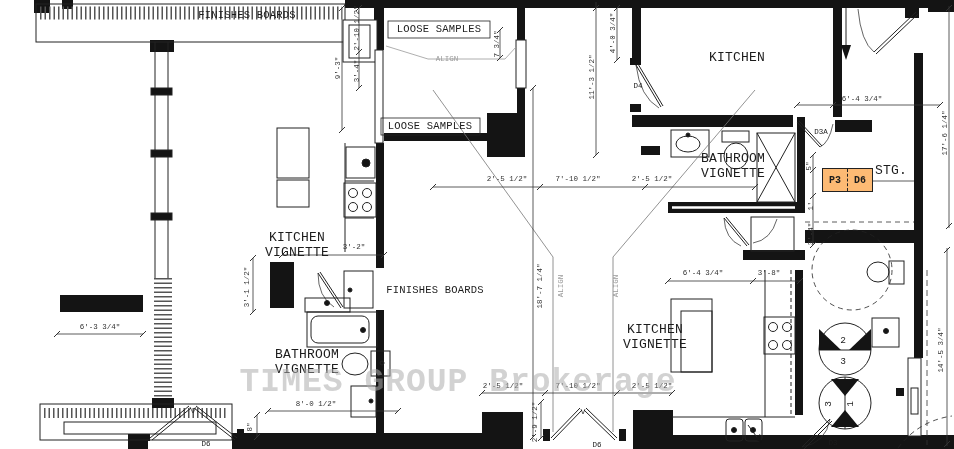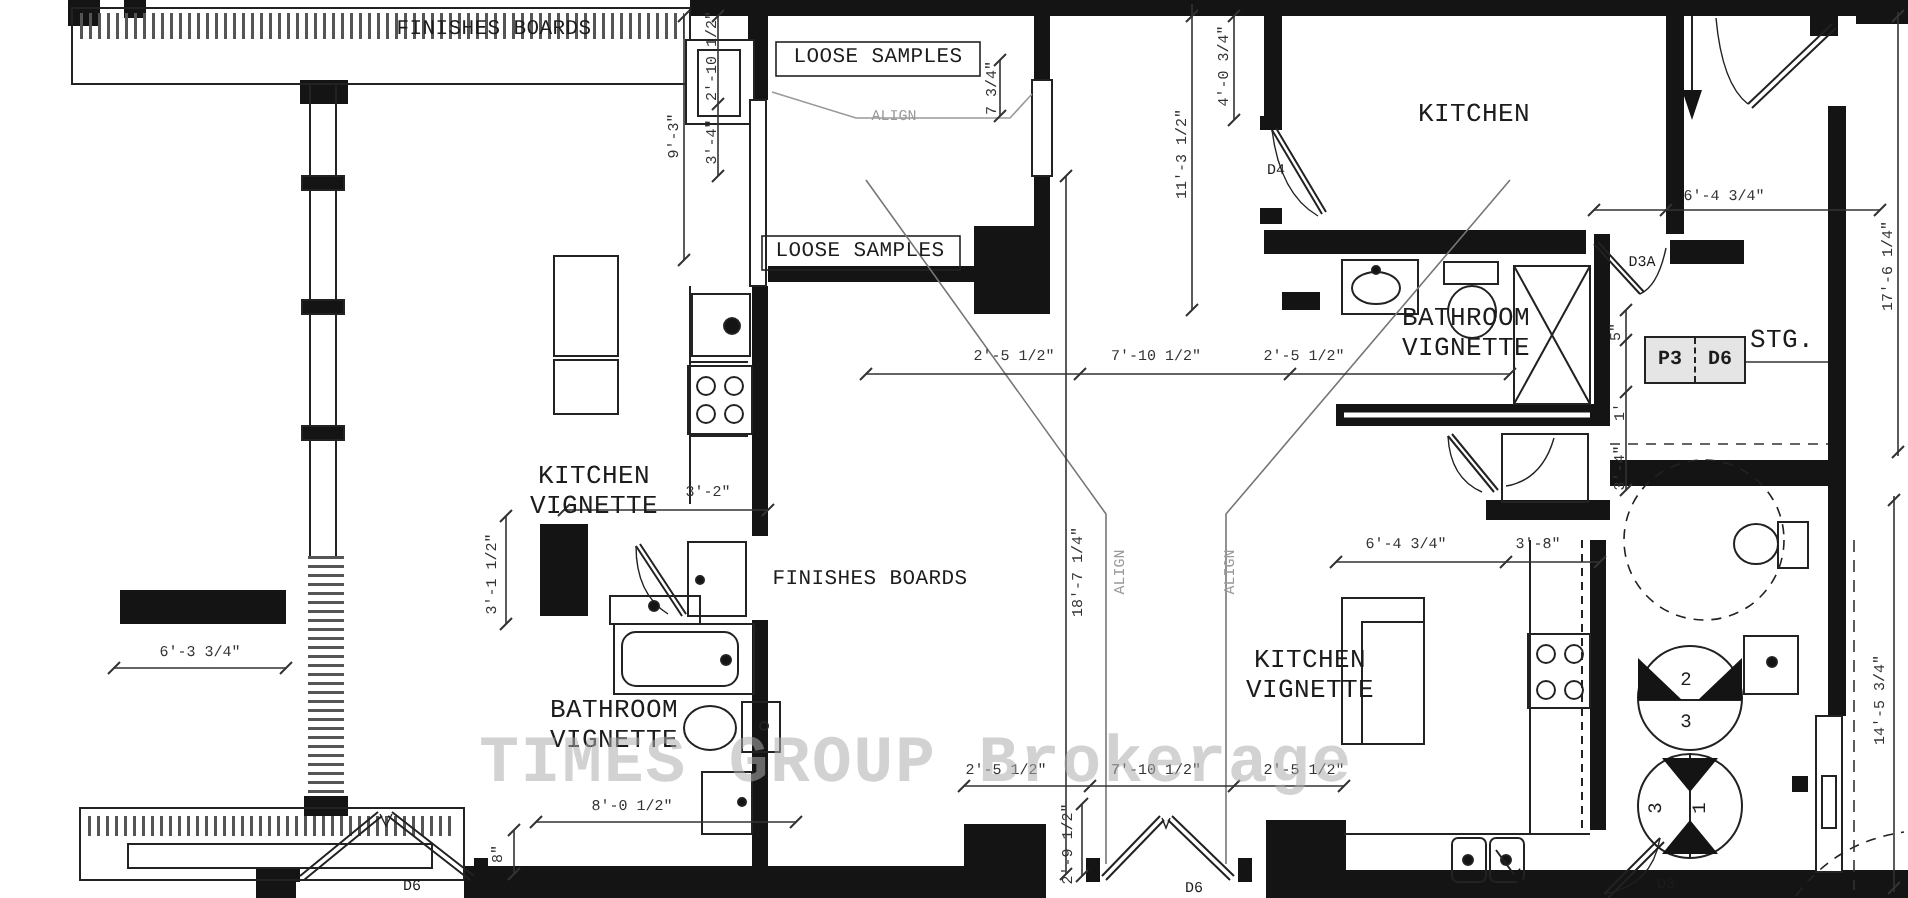--- a/index.html
+++ b/index.html
@@ -11,21 +11,21 @@
   .rot{transform:translate(-50%,-50%) rotate(-90deg)}
   .sm{font-size:10.5px;letter-spacing:.2px}
   .room{font-size:13px;letter-spacing:.2px}
   .tag{font-size:7.5px}
   .dim{font-size:7.5px;color:#333;white-space:nowrap}
   .gray{color:#9a9a9a}
   .num{font-size:9.5px}
   .wm{position:absolute;transform:translate(-50%,-50%);font-size:33px;font-weight:700;
       color:rgba(173,173,173,.55);letter-spacing:1px;white-space:nowrap}
   .p3box{position:absolute;display:flex;align-items:stretch;border:1.3px solid #222;
-         background:#e5e5e5;font-size:10px;font-weight:700;color:#1c1c1c}
+         background:#fdba74;font-size:10px;font-weight:700;color:#1c1c1c}
   .p3box span{display:flex;align-items:center;justify-content:center;width:24px;height:22px}
   .p3box span + span{border-left:1.3px dashed #222}
 </style>
 </head>
 <body>
 
 <div id="plan">
 
 <svg width="954" height="449" viewBox="0 0 954 449">
 

